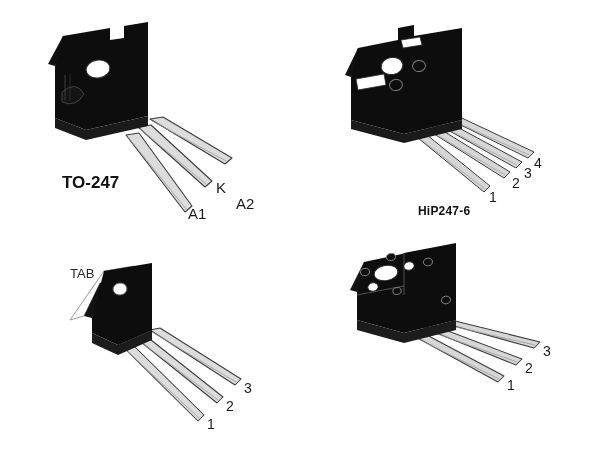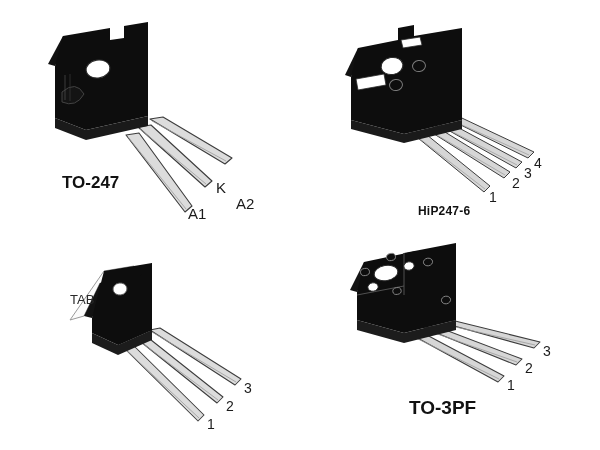--- a/index.html
+++ b/index.html
@@ -200,23 +200,22 @@
   <div class="lead-label" style="left:188px; top:206px; font-size:15px;">A1</div>
   <div class="lead-label" style="left:216px; top:180px; font-size:15px;">K</div>
   <div class="lead-label" style="left:236px; top:156px; font-size:15px;margin-top:40px;">A2</div>
 
   <div class="pkg-label bold" style="left:418px; top:205px; font-size:12px; letter-spacing:0.2px;">HiP247-6</div>
   <div class="lead-label" style="left:489px; top:190px; font-size:14px;">1</div>
   <div class="lead-label" style="left:512px; top:176px; font-size:14px;">2</div>
   <div class="lead-label" style="left:524px; top:166px; font-size:14px;">3</div>
   <div class="lead-label" style="left:534px; top:156px; font-size:14px;">4</div>
 
-  <div class="tab-label" style="left:70px; top:267px; font-size:13px;margin-top:26px;">TAB</div>
+  <div class="tab-label" style="left:70px; top:267px; font-size:13px;">TAB</div>
   <div class="lead-label" style="left:207px; top:417px; font-size:14px;">1</div>
   <div class="lead-label" style="left:226px; top:399px; font-size:14px;">2</div>
   <div class="lead-label" style="left:244px; top:381px; font-size:14px;">3</div>
 
-  <div class="pkg-label bold" style="left:409px; top:398px; font-size:19px;">TO-3PF</div>
   <div class="lead-label" style="left:507px; top:378px; font-size:14px;">1</div>
   <div class="lead-label" style="left:525px; top:361px; font-size:14px;">2</div>
   <div class="lead-label" style="left:543px; top:344px; font-size:14px;">3</div>
 
 </div>
 
 </body></html>

